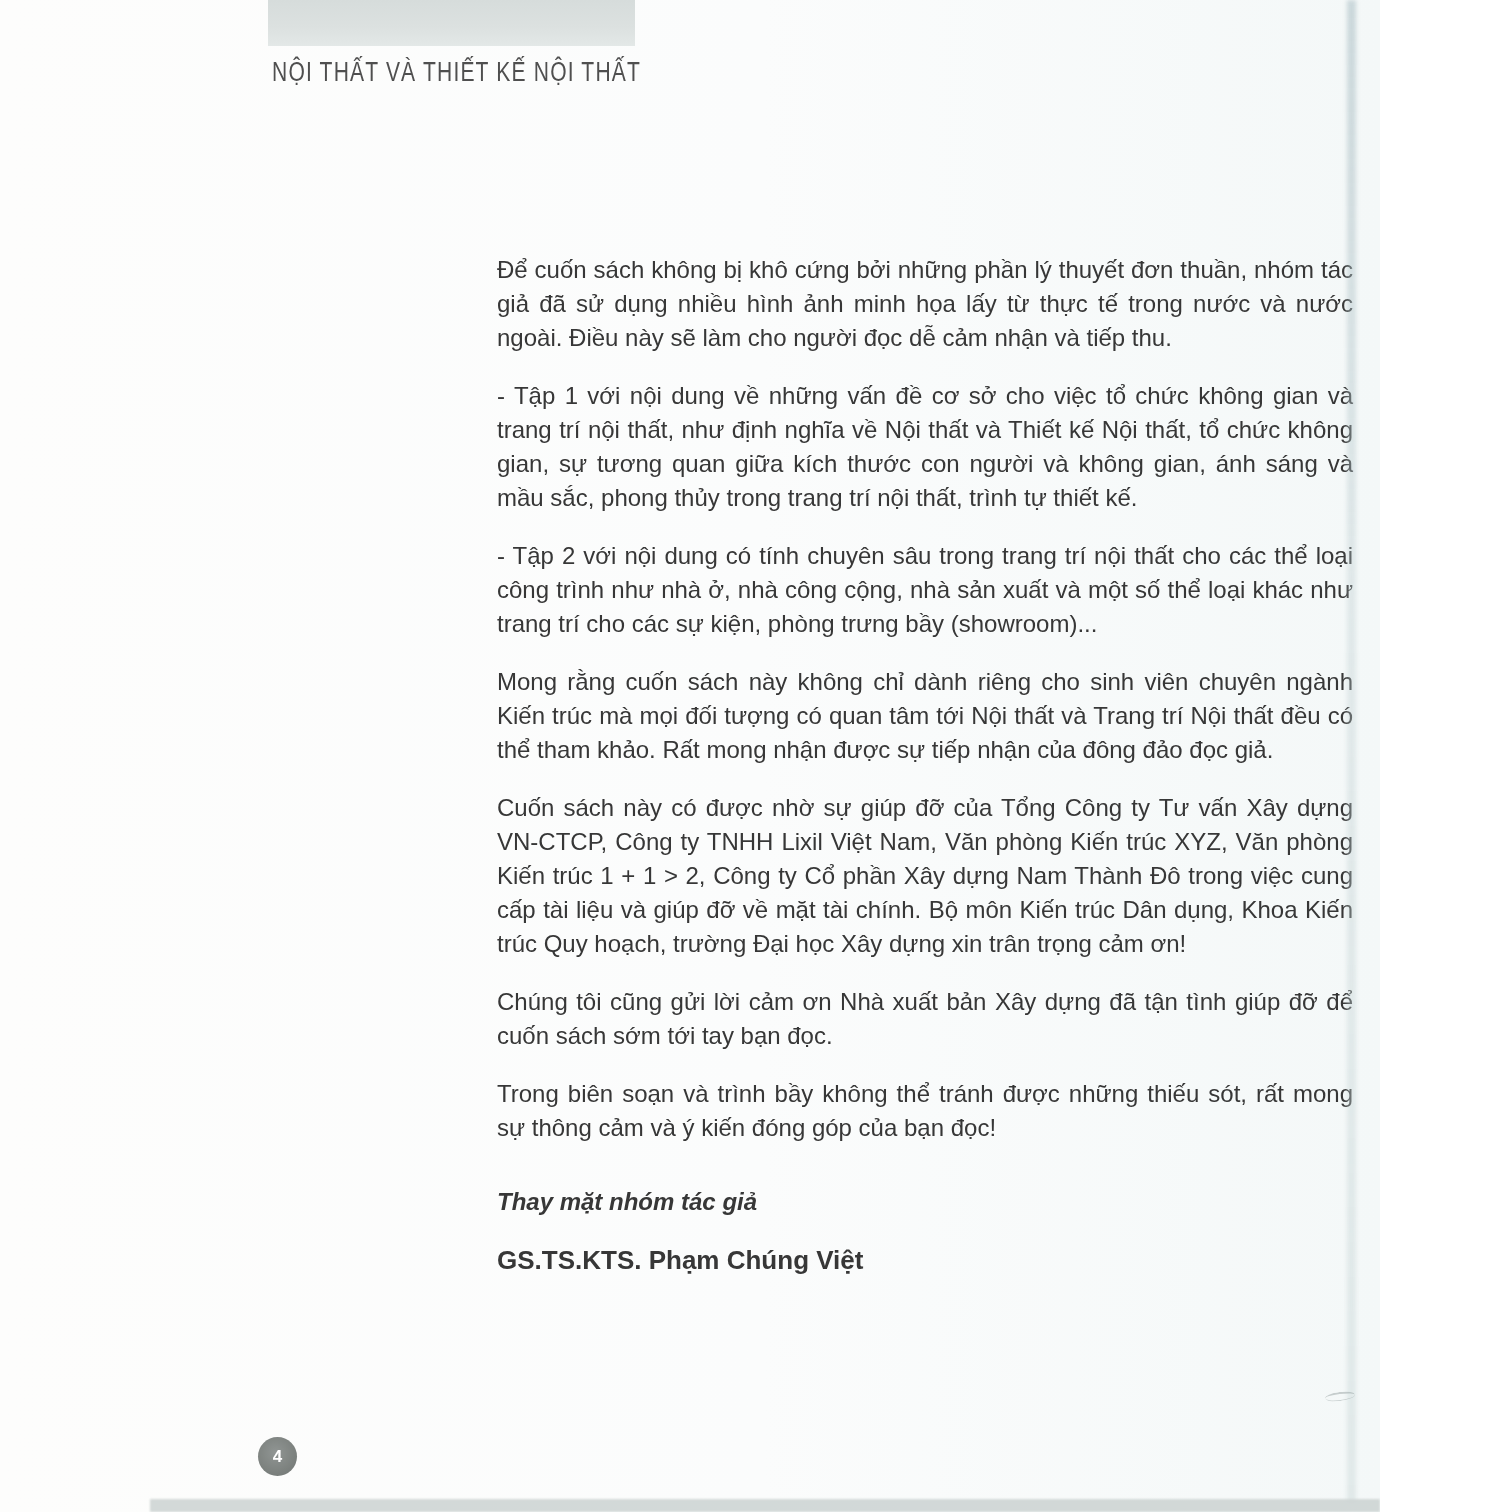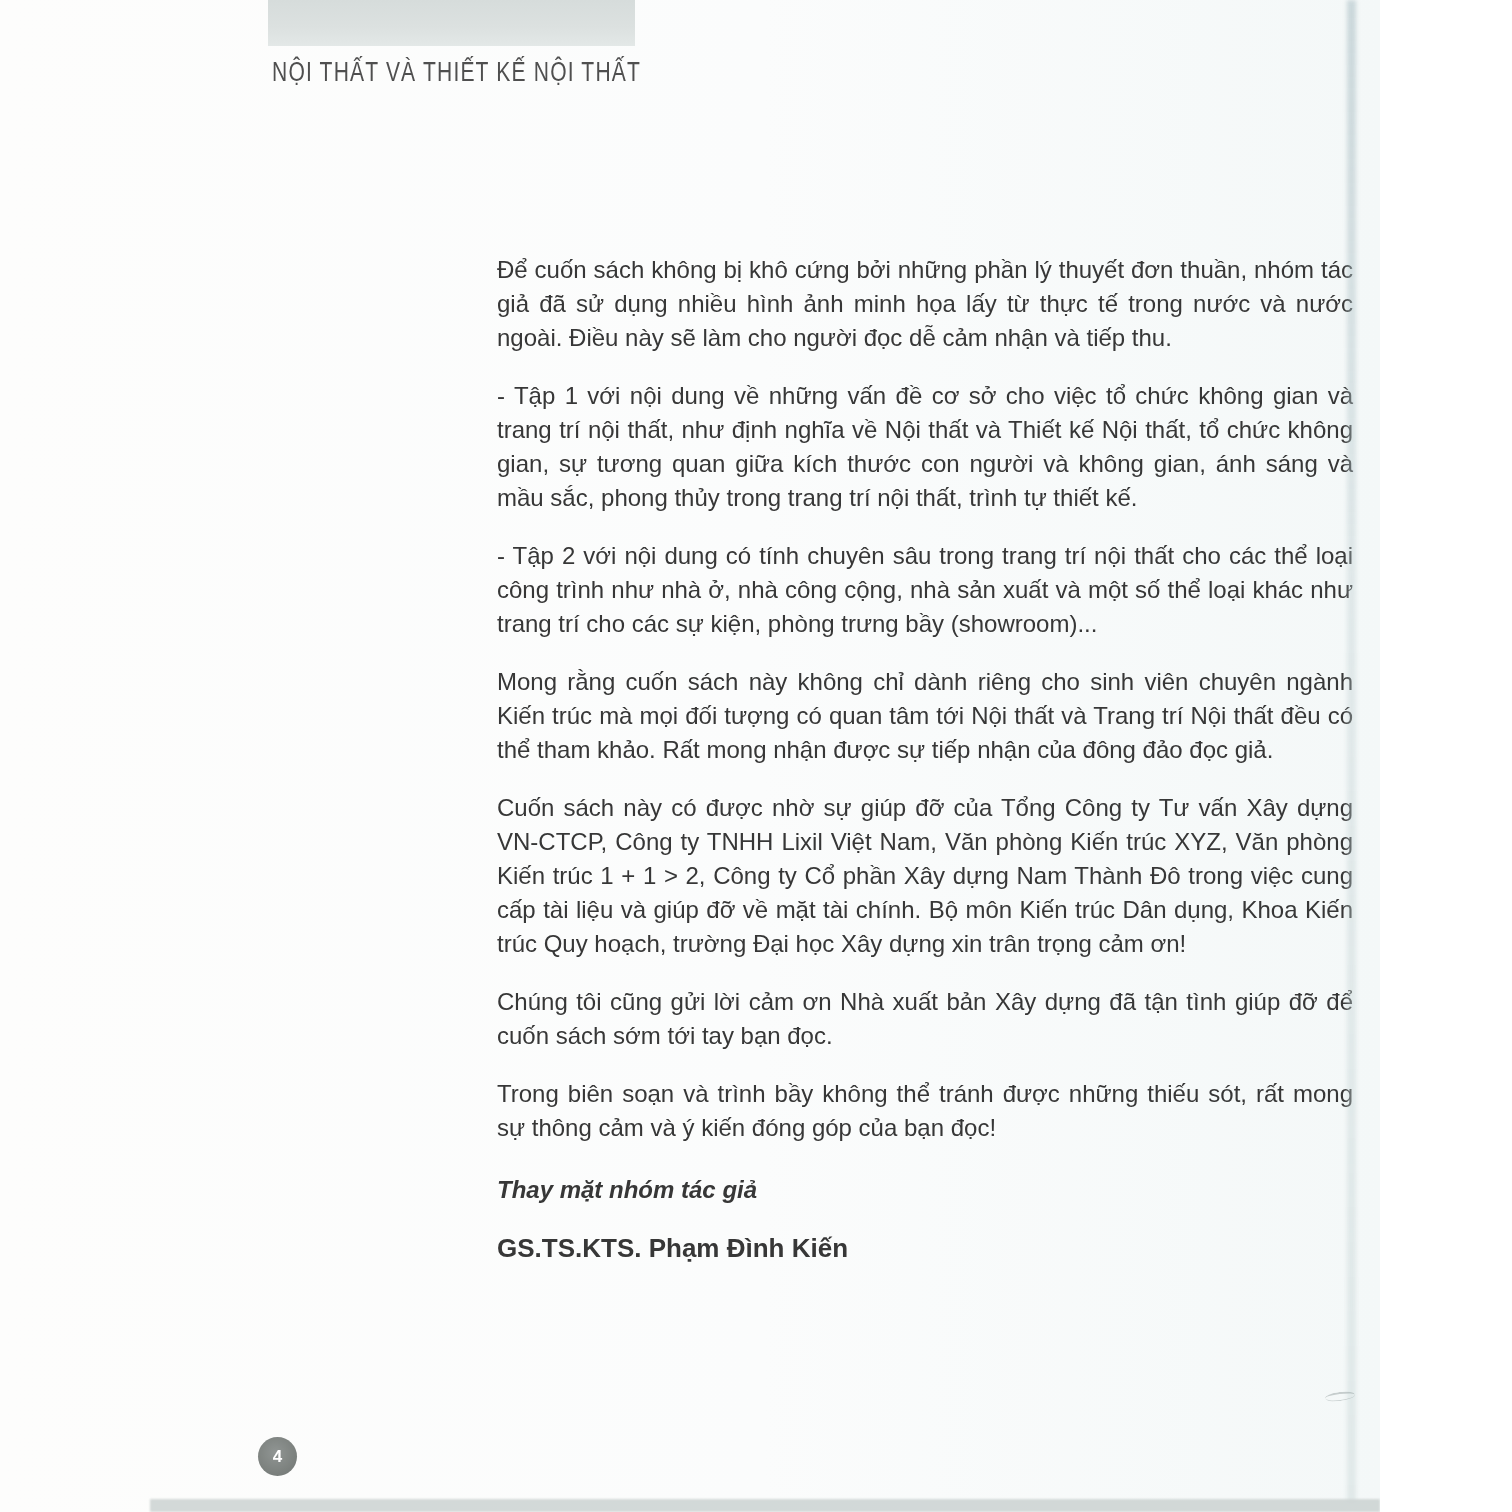--- a/index.html
+++ b/index.html
@@ -23,21 +23,21 @@
   }
   .body-col{
     position:absolute;left:497px;top:253px;width:856px;
     font-size:24px;line-height:34px;
   }
   .body-col p{
     margin:0 0 24px 0;
     text-align:justify;
     color:#373737;
   }
-  .sig-block{margin-top:28px;}
+  .sig-block{margin-top:40px;}
   .sig-role{
     text-align:right;margin:0 113px 0 0;
     font-style:italic;font-weight:bold;font-size:24px;color:#3c413e;
   }
   .sig-name{
     text-align:right;margin:22px 88px 0 0;
     font-weight:bold;font-size:26px;color:#343a37;
   }
   .page-num-circle{
     position:absolute;left:258px;top:1437px;
@@ -74,21 +74,21 @@
     <p>Để cuốn sách không bị khô cứng bởi những phần lý thuyết đơn thuần, nhóm tác giả đã sử dụng nhiều hình ảnh minh họa lấy từ thực tế trong nước và nước ngoài. Điều này sẽ làm cho người đọc dễ cảm nhận và tiếp thu.</p>
     <p>- Tập 1 với nội dung về những vấn đề cơ sở cho việc tổ chức không gian và trang trí nội thất, như định nghĩa về Nội thất và Thiết kế Nội thất, tổ chức không gian, sự tương quan giữa kích thước con người và không gian, ánh sáng và mầu sắc, phong thủy trong trang trí nội thất, trình tự thiết kế.</p>
     <p>- Tập 2 với nội dung có tính chuyên sâu trong trang trí nội thất cho các thể loại công trình như nhà ở, nhà công cộng, nhà sản xuất và một số thể loại khác như trang trí cho các sự kiện, phòng trưng bầy (showroom)...</p>
     <p>Mong rằng cuốn sách này không chỉ dành riêng cho sinh viên chuyên ngành Kiến trúc mà mọi đối tượng có quan tâm tới Nội thất và Trang trí Nội thất đều có thể tham khảo. Rất mong nhận được sự tiếp nhận của đông đảo đọc giả.</p>
     <p>Cuốn sách này có được nhờ sự giúp đỡ của Tổng Công ty Tư vấn Xây dựng VN-CTCP, Công ty TNHH Lixil Việt Nam, Văn phòng Kiến trúc XYZ, Văn phòng Kiến trúc 1 + 1 &gt; 2, Công ty Cổ phần Xây dựng Nam Thành Đô trong việc cung cấp tài liệu và giúp đỡ về mặt tài chính. Bộ môn Kiến trúc Dân dụng, Khoa Kiến trúc Quy hoạch, trường Đại học Xây dựng xin trân trọng cảm ơn!</p>
     <p>Chúng tôi cũng gửi lời cảm ơn Nhà xuất bản Xây dựng đã tận tình giúp đỡ để cuốn sách sớm tới tay bạn đọc.</p>
     <p>Trong biên soạn và trình bầy không thể tránh được những thiếu sót, rất mong sự thông cảm và ý kiến đóng góp của bạn đọc!</p>
 
     <div class="sig-block">
       <p class="sig-role">Thay mặt nhóm tác giả</p>
-      <p class="sig-name">GS.TS.KTS. Phạm Đình Kiến</p>
+      <p class="sig-name">GS.TS.KTS. Phạm Chúng Việt</p>
     </div>
   </div>
 
   <div class="page-num-circle">
     <span>4</span>
   </div>
 
   <div class="edge-strip-right"></div>
   <div class="edge-strip-bottom"></div>
   <div class="smudge"></div>

